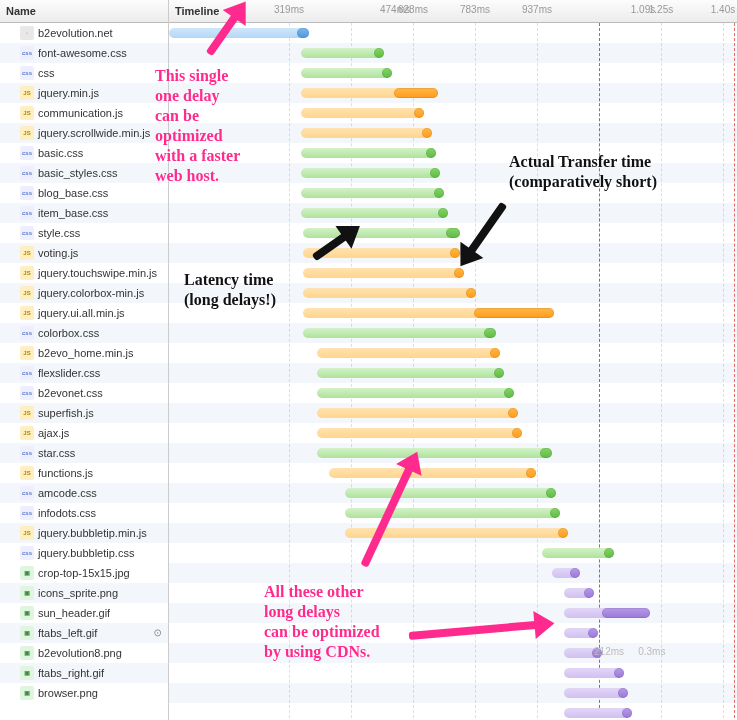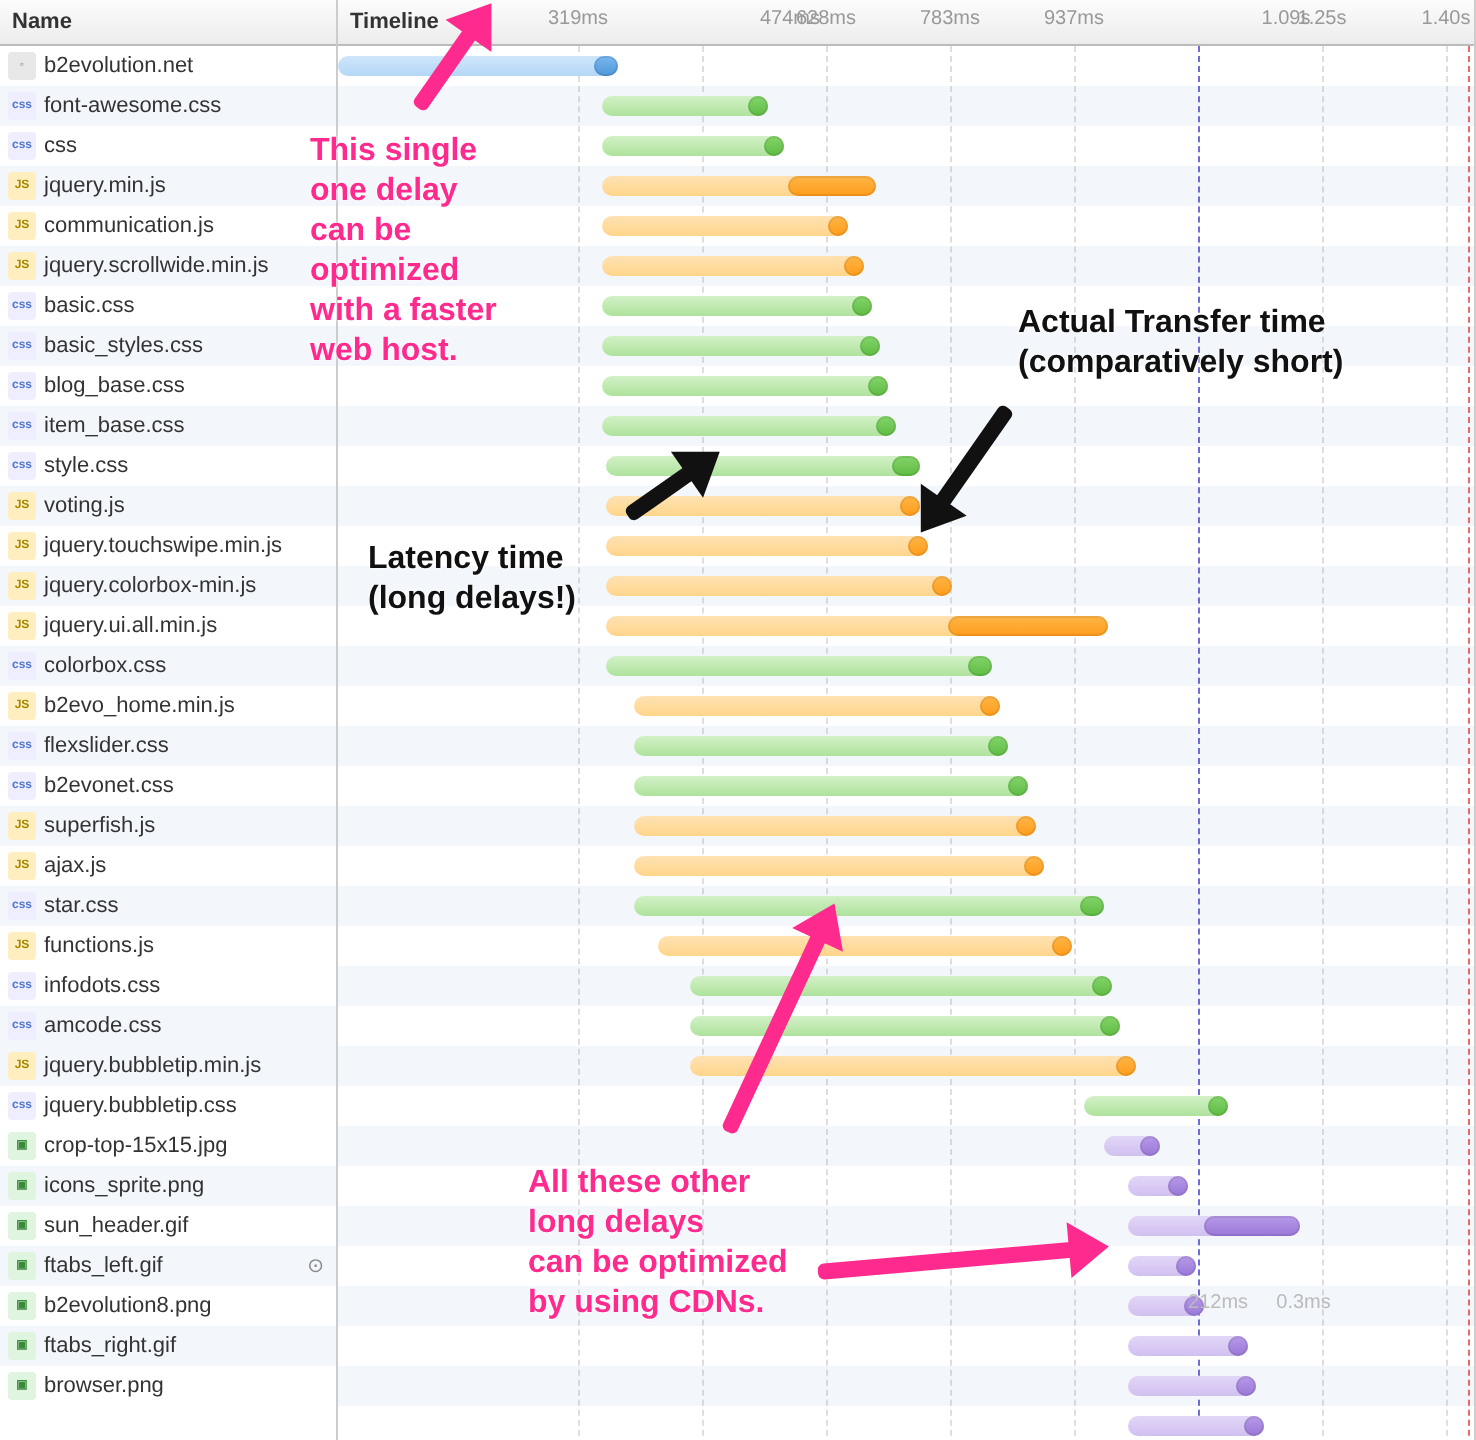--- a/index.html
+++ b/index.html
@@ -59,21 +59,21 @@
 .row {
   height: 20px;
   display: flex;
   align-items: center;
   border-bottom: 1px solid transparent;
   box-sizing: border-box;
 }
 .row.even { background: #fff; }
 .row.odd  { background: #f3f6fb; }
 .name-col .row {
-  padding-left: 4px;
+  padding-left: 20px;
   white-space: nowrap;
   overflow: hidden;
   position: relative;
 }
 .file-icon {
   width: 14px;
   height: 14px;
   margin-right: 4px;
   display: inline-flex;
   align-items: center;
@@ -154,21 +154,21 @@
 
 
 .overlay {
   position: absolute;
   left: 0; top: 22px;
   width: 100%;
   pointer-events: none;
 }
 .ann {
   position: absolute;
-  font-family: Liberation Sans, sans-serif;
+  font-family: Liberation Serif, serif;
   font-weight: 700;
   font-size: 16px;
   line-height: 1.25;
   white-space: pre;
 }
 .ann.pink  { color: #ff2a8d; text-shadow: 0 0 1px #fff, 0 0 2px #fff; }
 .ann.black { color: #111; text-shadow: 0 0 1px #fff, 0 0 2px #fff; }
 .arrow {
   position: absolute;
   transform-origin: 0 50%;
@@ -331,31 +331,31 @@
             <span class="ftype">css</span>
           </span>
           <span class="filename">star.css</span>
         </div>
         <div class="row even">
           <span class="file-icon js">
             <span class="ftype">JS</span>
           </span>
           <span class="filename">functions.js</span>
         </div>
+        <div class="row odd">
+          <span class="file-icon css">
+            <span class="ftype">css</span>
+          </span>
+          <span class="filename">amcode.css</span>
+        </div>
         <div class="row even">
           <span class="file-icon css">
             <span class="ftype">css</span>
           </span>
           <span class="filename">infodots.css</span>
-        </div>
-        <div class="row odd">
-          <span class="file-icon css">
-            <span class="ftype">css</span>
-          </span>
-          <span class="filename">amcode.css</span>
         </div>
         <div class="row odd">
           <span class="file-icon js">
             <span class="ftype">JS</span>
           </span>
           <span class="filename">jquery.bubbletip.min.js</span>
         </div>
         <div class="row even">
           <span class="file-icon css">
             <span class="ftype">css</span>

